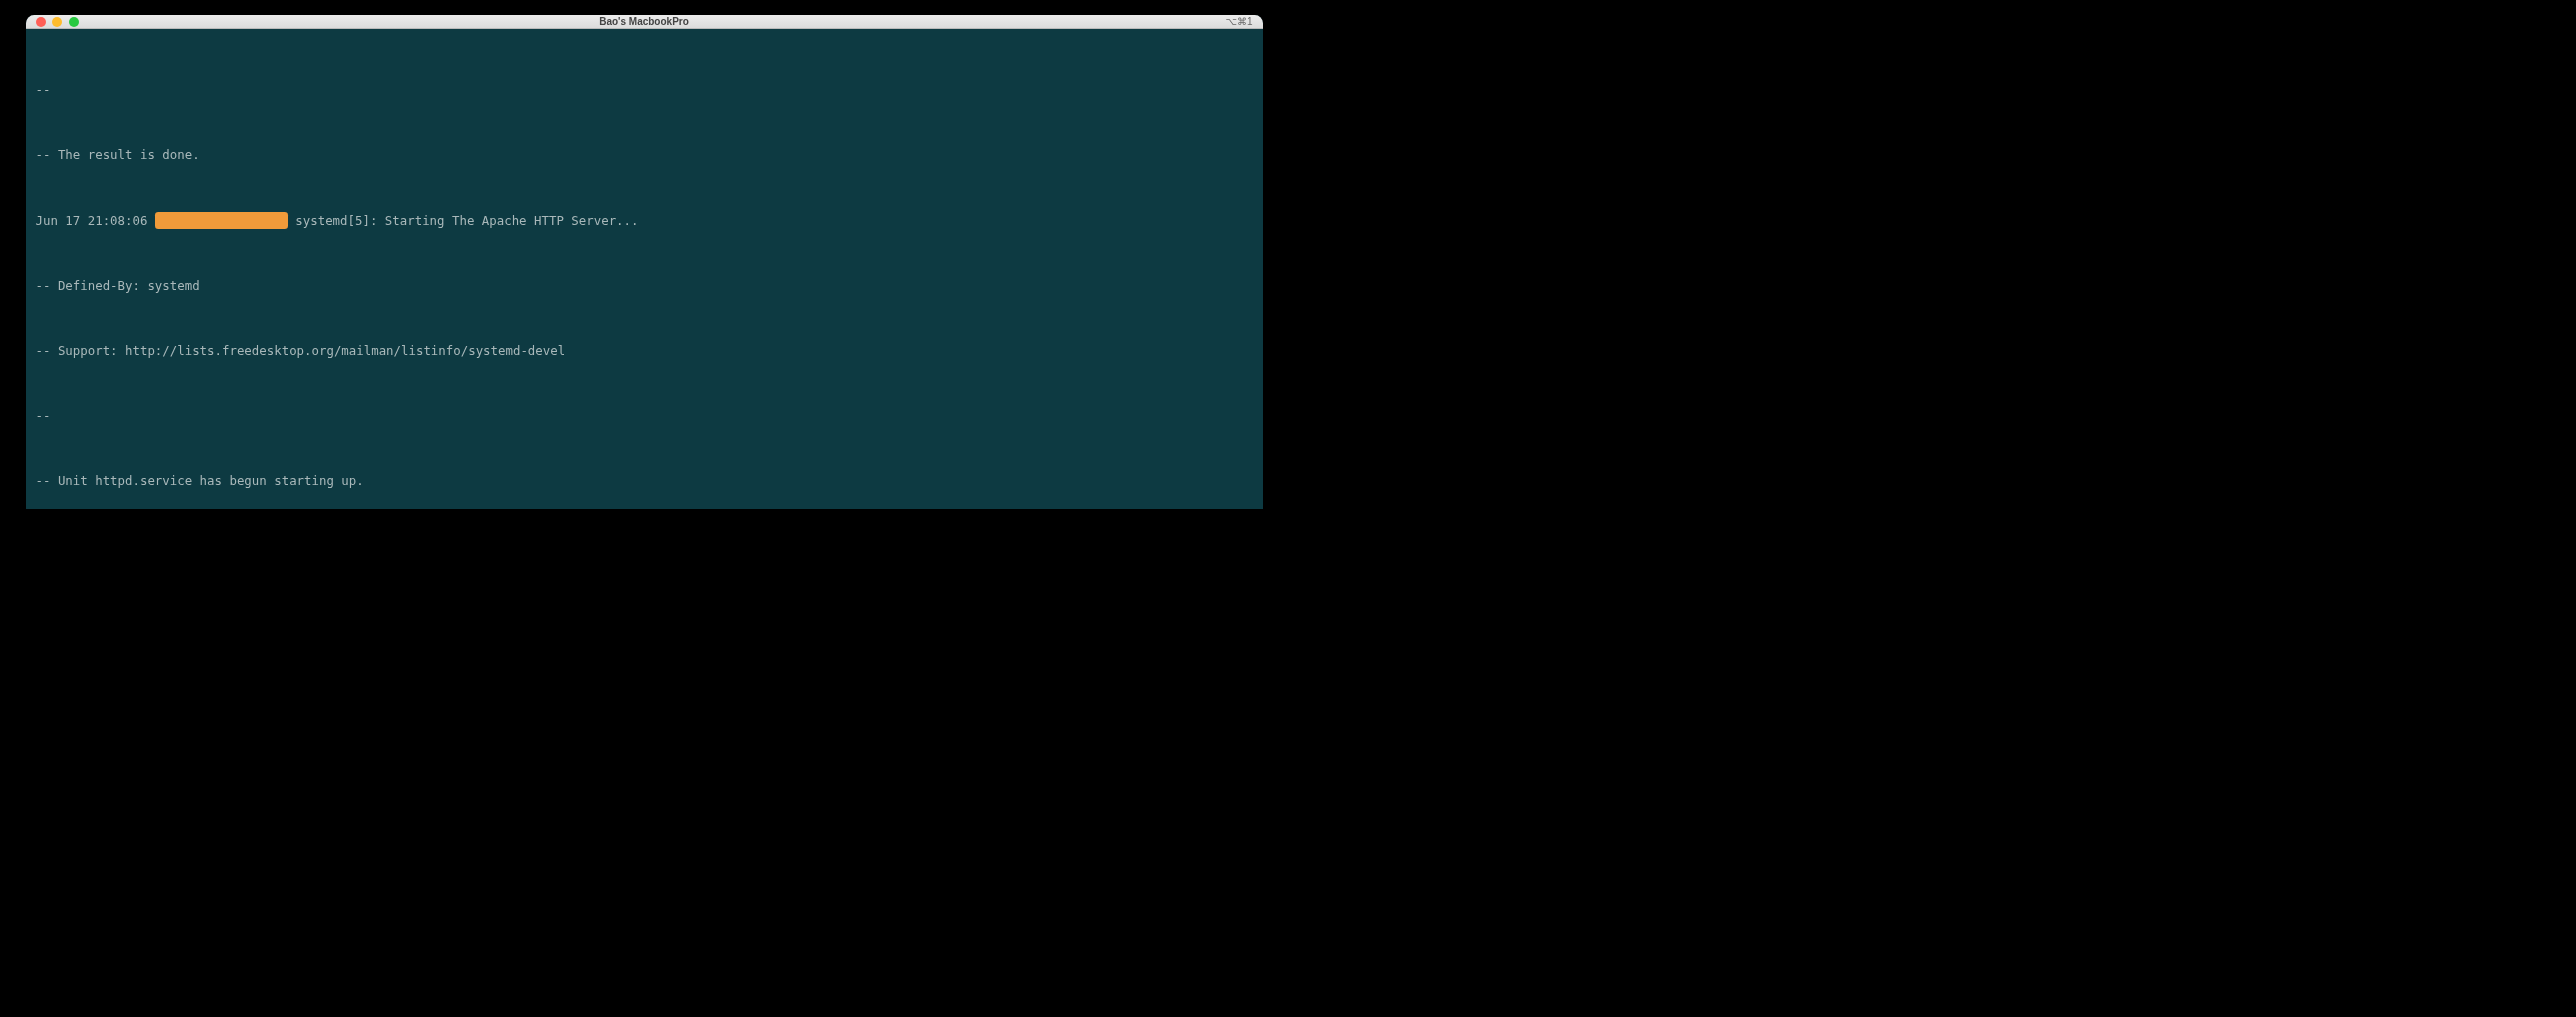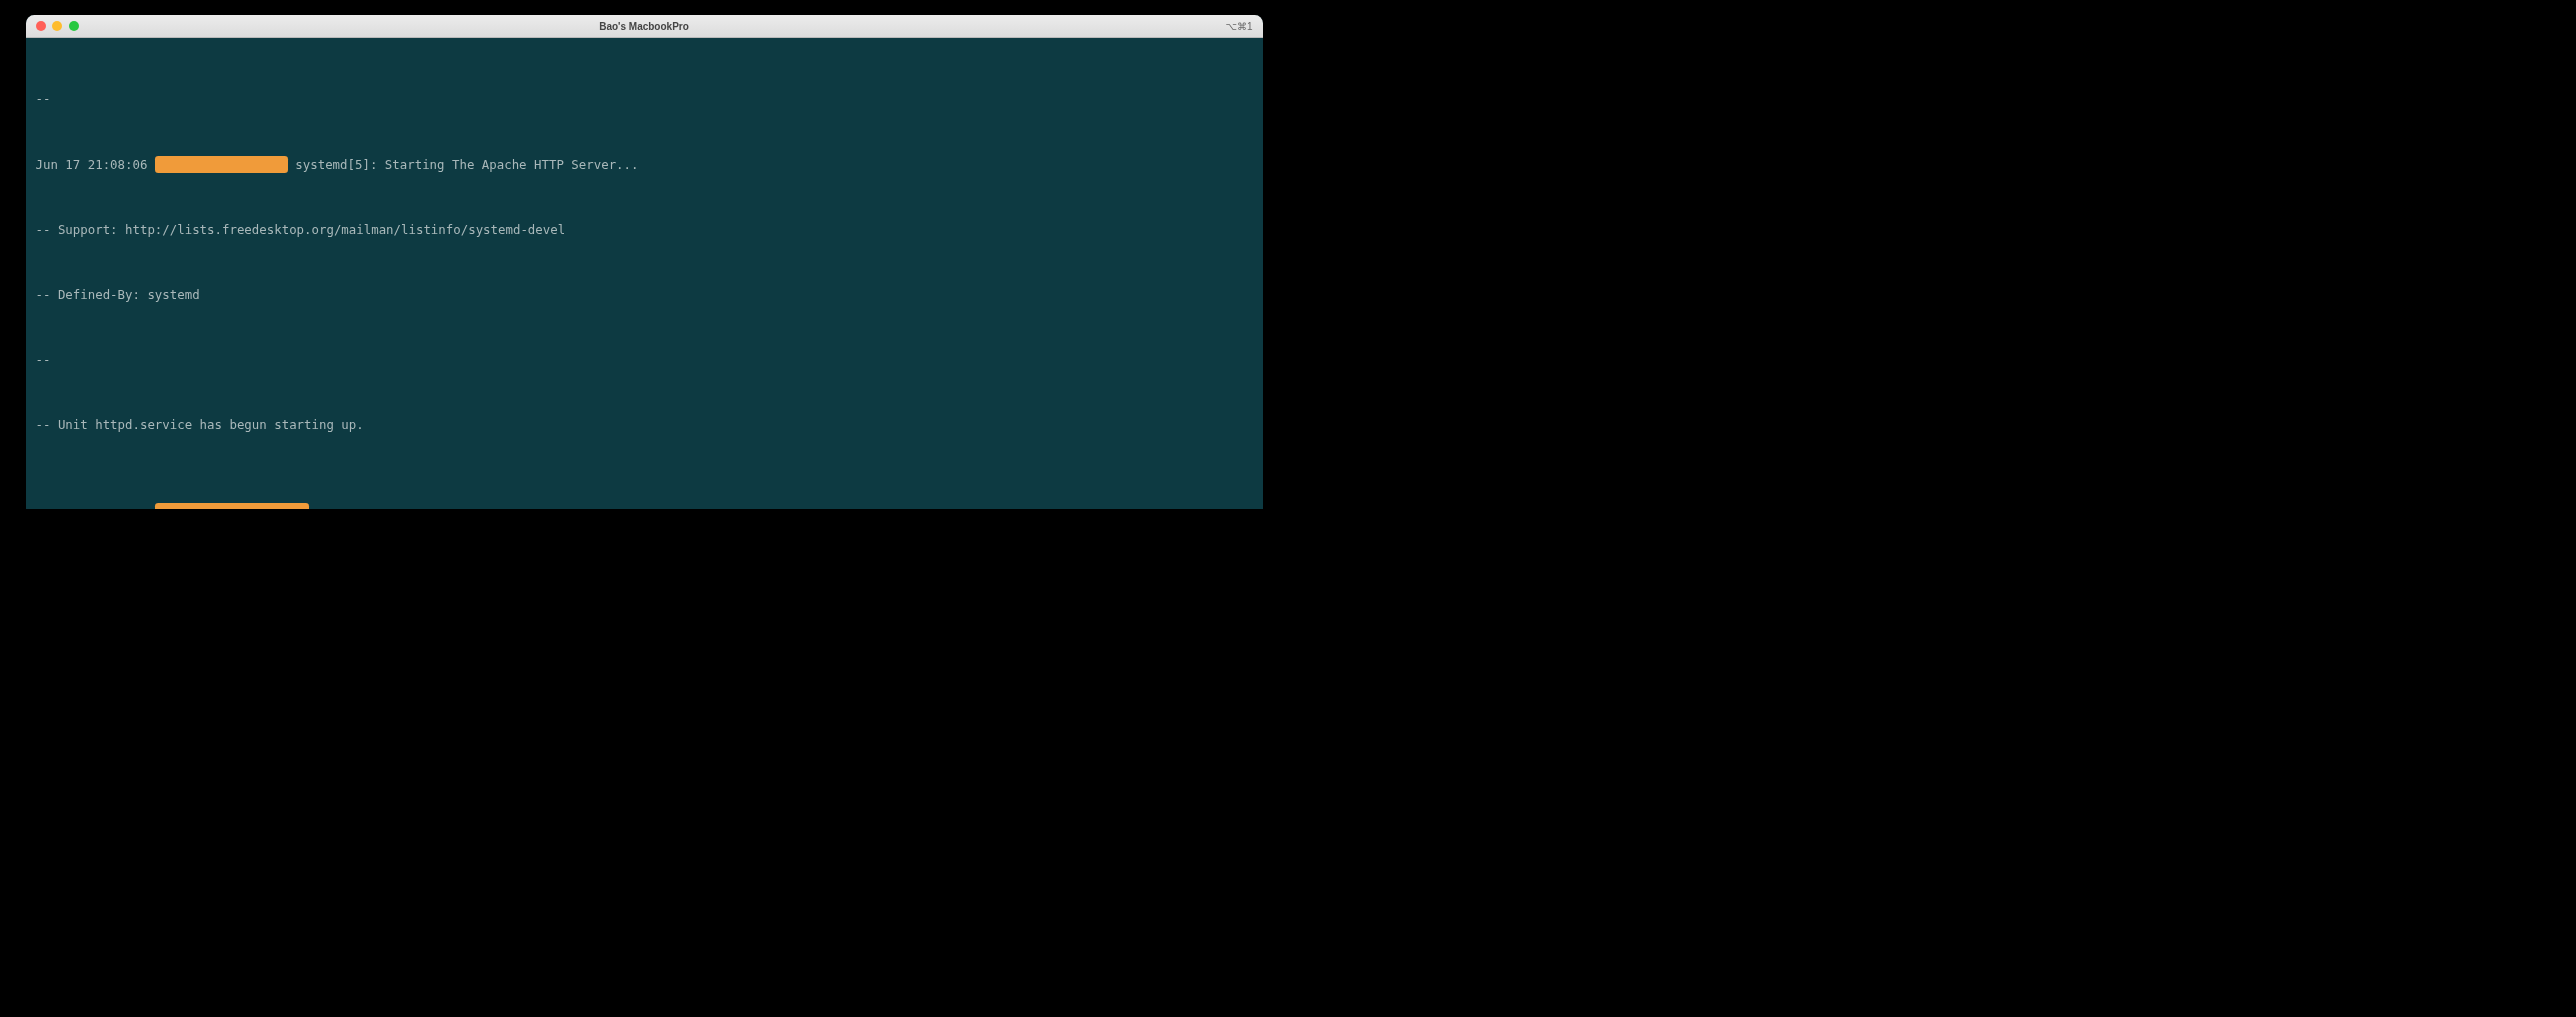--- a/index.html
+++ b/index.html
@@ -14,21 +14,21 @@
       padding-top: 15px;
     }
     .window {
       width: 1237px;
       background: #0d3a42;
       border-radius: 8.3px;
       overflow: hidden;
       box-shadow: 0 6.6px 25px rgba(0,0,0,0.5);
     }
     .titlebar {
-      height: 23px;
+      height: 14px;
       background: linear-gradient(#ececec, #dcdcdc);
       display: flex;
       align-items: center;
       position: relative;
       border-bottom: 0.8px solid #b9b9b9;
     }
     .traffic-lights {
       display: flex;
       gap: 6.6px;
       padding-left: 10px;
@@ -88,23 +88,24 @@
       <div class="tl red"></div>
       <div class="tl yellow"></div>
       <div class="tl green"></div>
     </div>
     <div class="win-title">Bao's MacbookPro</div>
     <div class="win-shortcut">⌥⌘1</div>
   </div>
 
   <div class="terminal-body">
     <span class="line">--</span>
+    <span class="line">-- The result is done.</span>
     <span class="line"><span>Jun 17 21:08:06 </span><span class="redact r1"></span><span> systemd[5]: Starting The Apache HTTP Server...</span></span>
+    <span class="line">-- Defined-By: systemd</span>
     <span class="line">-- Support: http://lists.freedesktop.org/mailman/listinfo/systemd-devel</span>
-    <span class="line">-- Defined-By: systemd</span>
     <span class="line">--</span>
     <span class="line">-- Unit httpd.service has begun starting up.</span>
 
     <div class="row">
       <span class="stackcol">
         <span class="line">Jun 17 21:08:06 </span>
         <span class="line">Jun 17 21:08:06 </span>
       </span>
       <span class="redact r2" style="margin-top:1.7px;"></span>
       <span class="stackcol">

